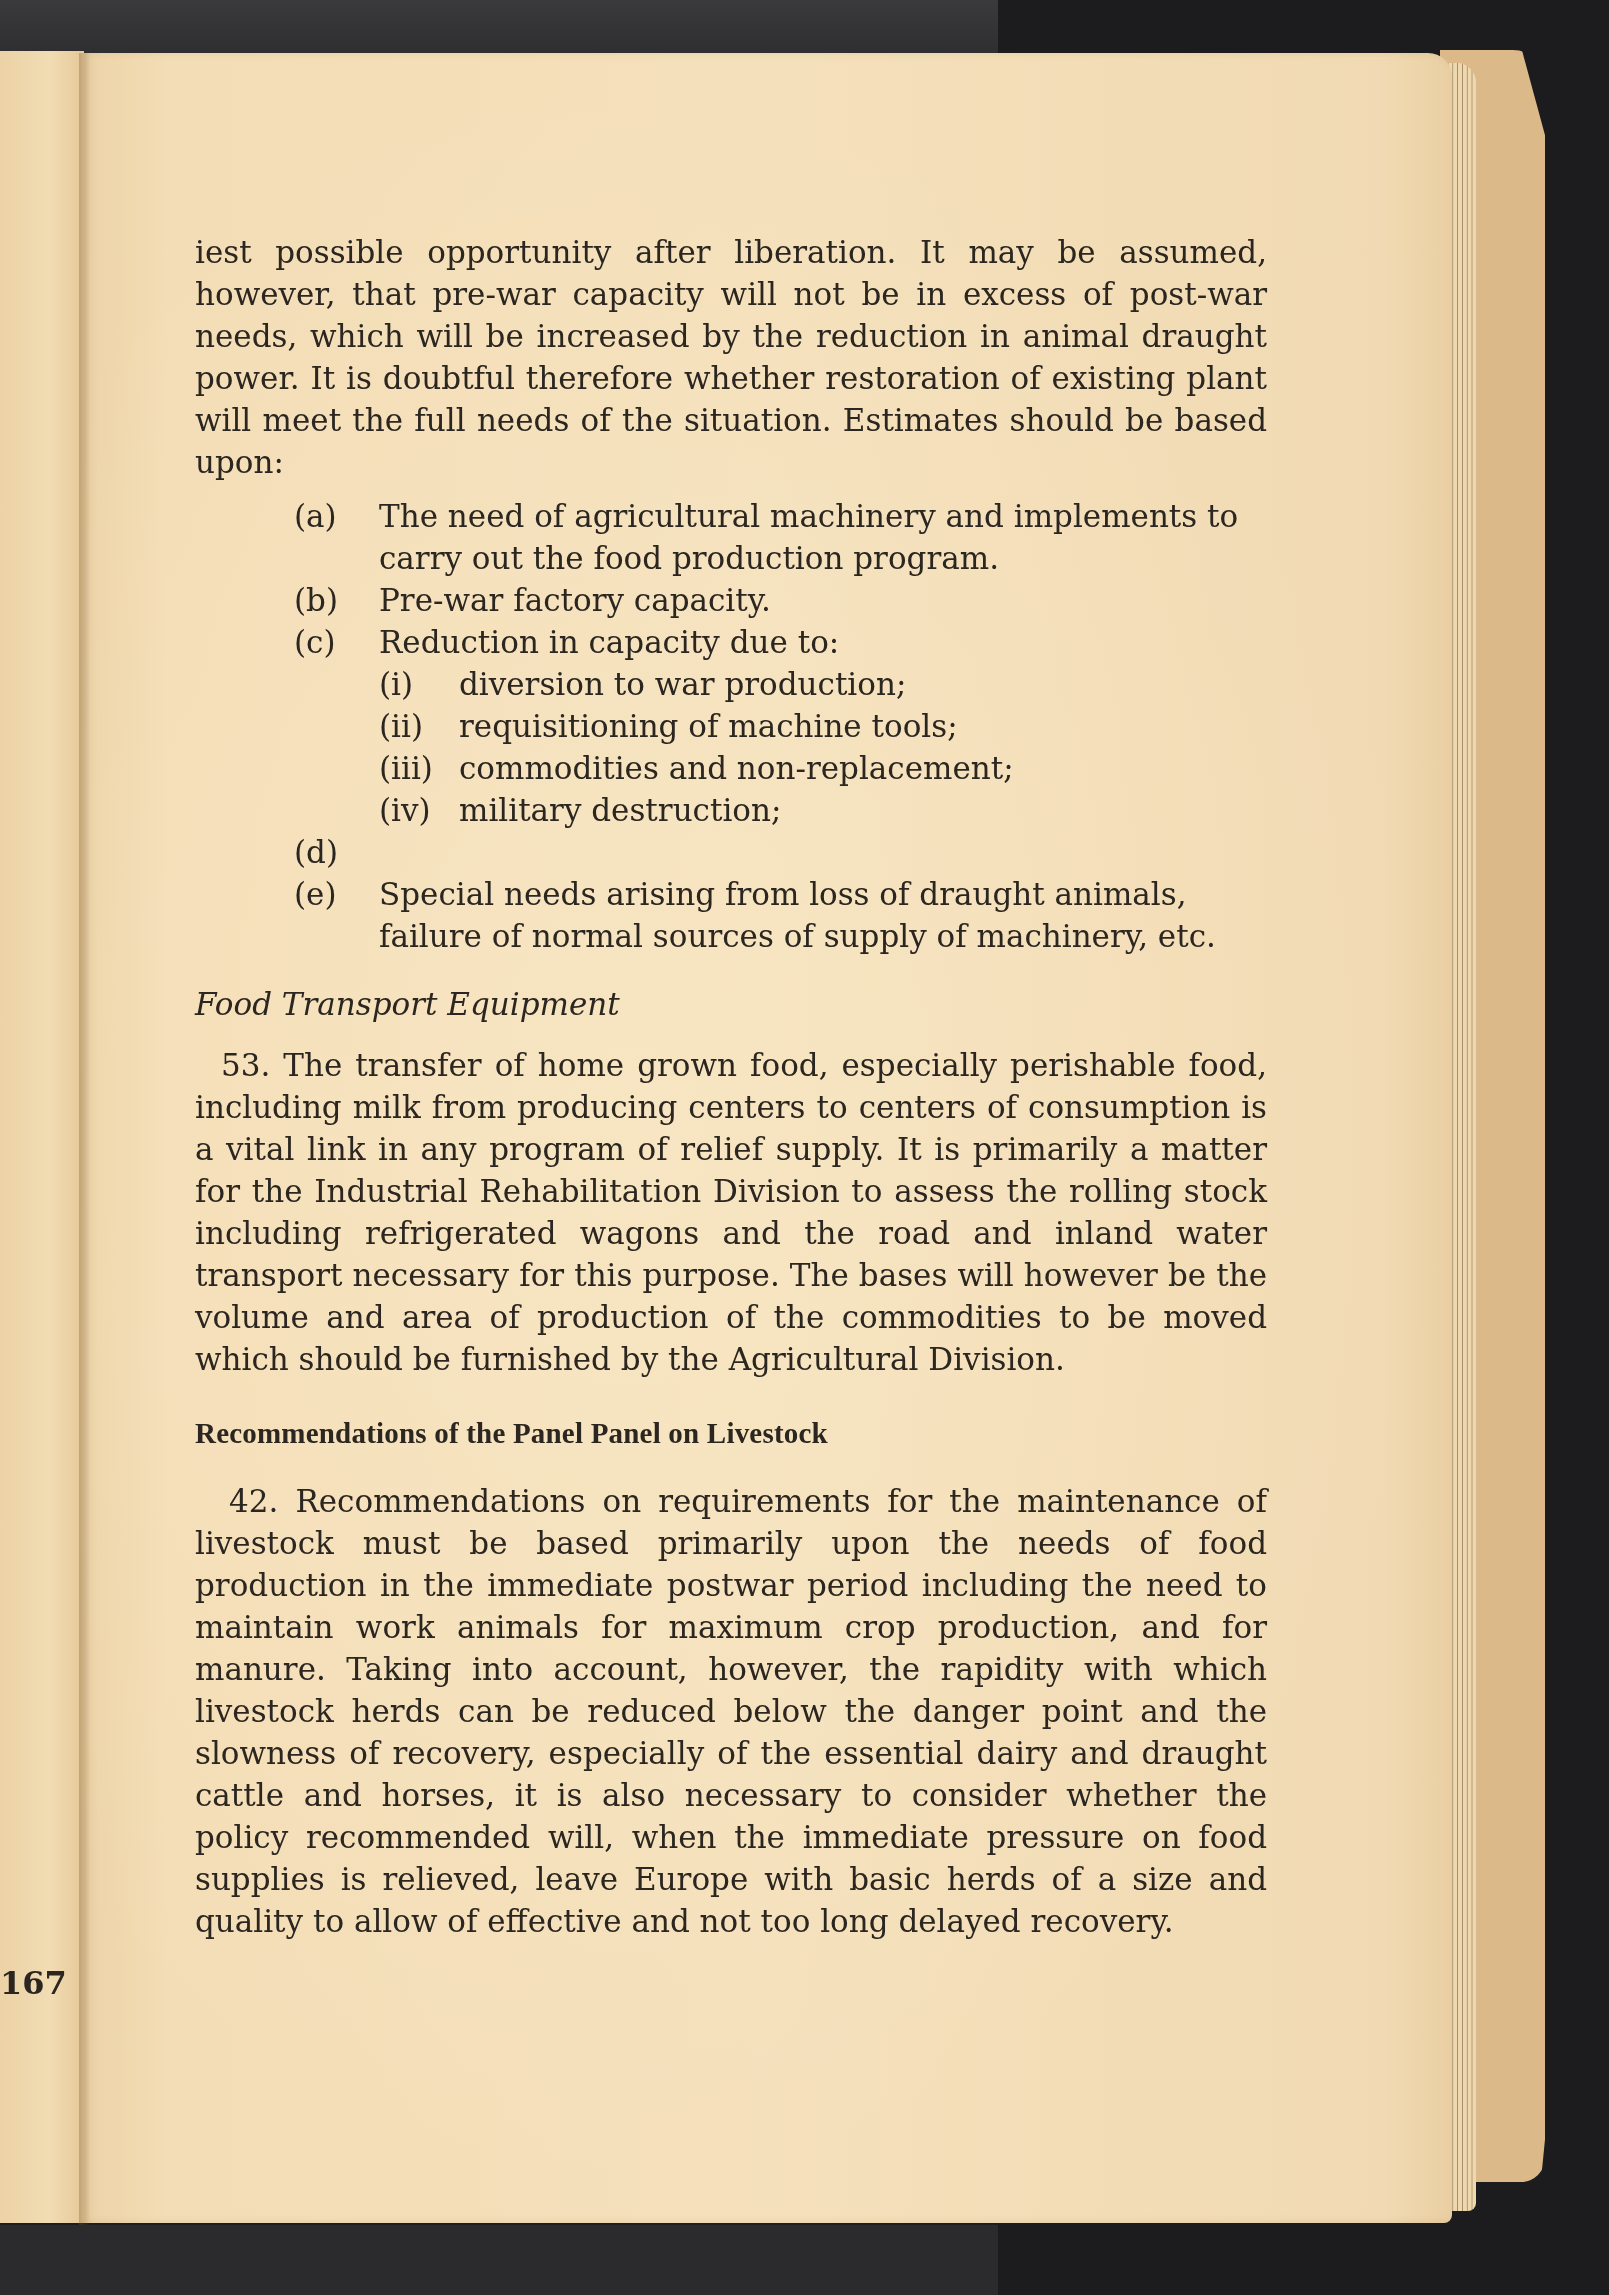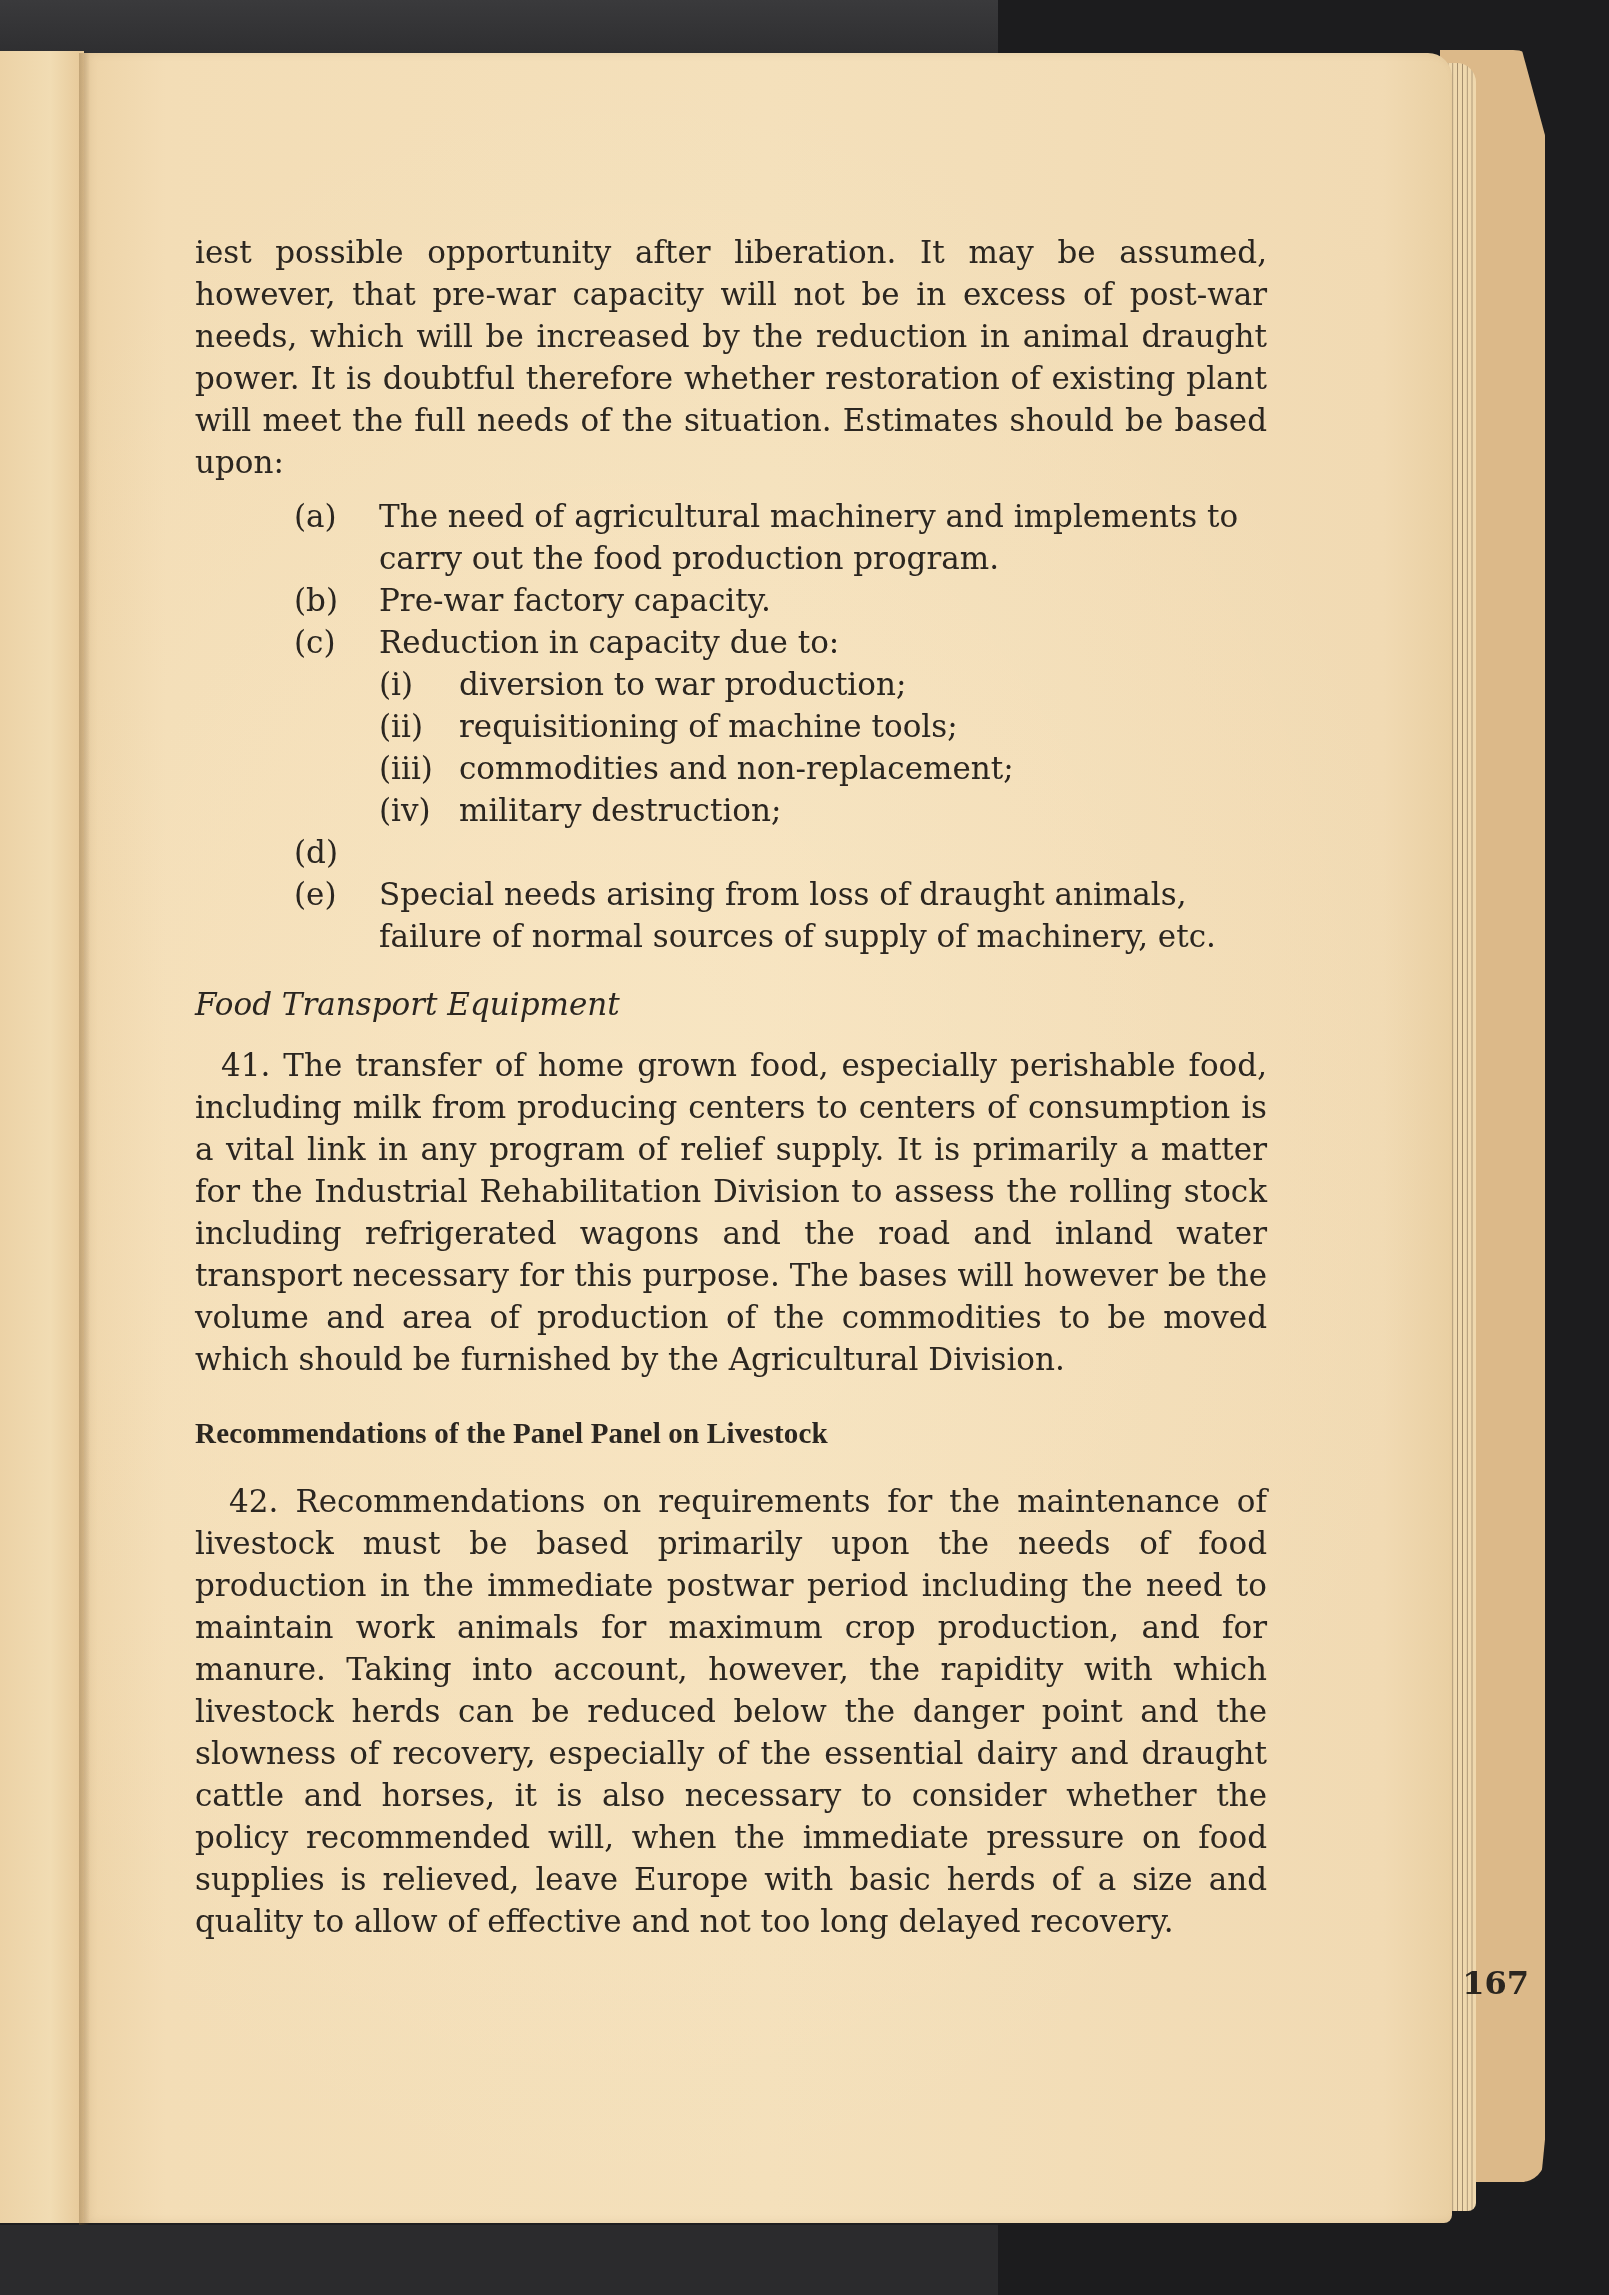--- a/index.html
+++ b/index.html
@@ -67,21 +67,21 @@
   .italic-head {
     font-style: italic; margin-top: 26px; margin-bottom: 19.3px;
   }
   .bold-head {
     font-weight: bold; font-size: 29px; margin-top: 32px; margin-bottom: 26px;
     font-family: "Liberation Serif", "DejaVu Serif", serif; letter-spacing: 0.2px;
   }
   .para { text-indent: 0; }
   .page-number {
     position: absolute; left: 0; width: 1529px; top: 1964px;
-    text-align: right; font-weight: bold; font-size: 32px; color: #2b2620;
+    text-align: left; font-weight: bold; font-size: 32px; color: #2b2620;
   }
 </style>
 </head>
 <body>
 
 <div class="bg-left"></div>
 <div class="bg-right"></div>
 <div class="bg-bottom"></div>
 <div class="prev-page"></div>
 <div class="cover-edge"></div>
@@ -129,21 +129,21 @@
     </div>
     <div class="li">
       <span class="lbl">(e)</span>
       <span class="txt">Special needs arising from loss of draught animals, failure of normal sources of supply of machinery, etc.</span>
     </div>
   </div>
 
   <p class="p italic-head">Food Transport Equipment</p>
 
   <p class="p para">
-    <span style="display:inline-block;width:0;"></span>&nbsp;&nbsp;<span>41.</span>
+    <span style="display:inline-block;width:0;"></span>&nbsp;&nbsp;<span>53.</span>
     <span>The transfer of home grown food, especially perishable food, including milk from producing centers to centers of consumption is a vital link in any program of relief supply. It is primarily a matter for the Industrial Rehabilitation Division to assess the rolling stock including refrigerated wagons and the road and inland water transport necessary for this purpose. The bases will however be the volume and area of production of the commodities to be moved which should be furnished by the Agricultural Division.</span>
   </p>
 
   <p class="p bold-head">Recommendations of the Panel Panel on Livestock</p>
 
   <p class="p para">
     &nbsp;&nbsp;<span>42.</span>
     <span>Recommendations on requirements for the maintenance of livestock must be based primarily upon the needs of food production in the immediate postwar period including the need to maintain work animals for maximum crop production, and for manure. Taking into account, however, the rapidity with which livestock herds can be reduced below the danger point and the slowness of recovery, especially of the essential dairy and draught cattle and horses, it is also necessary to consider whether the policy recommended will, when the immediate pressure on food supplies is relieved, leave Europe with basic herds of a size and quality to allow of effective and not too long delayed recovery.</span>
   </p>
 

